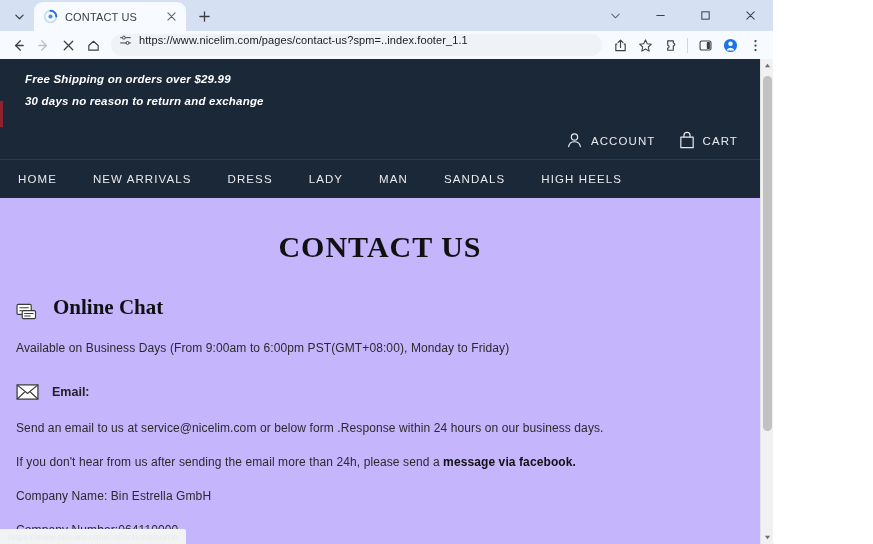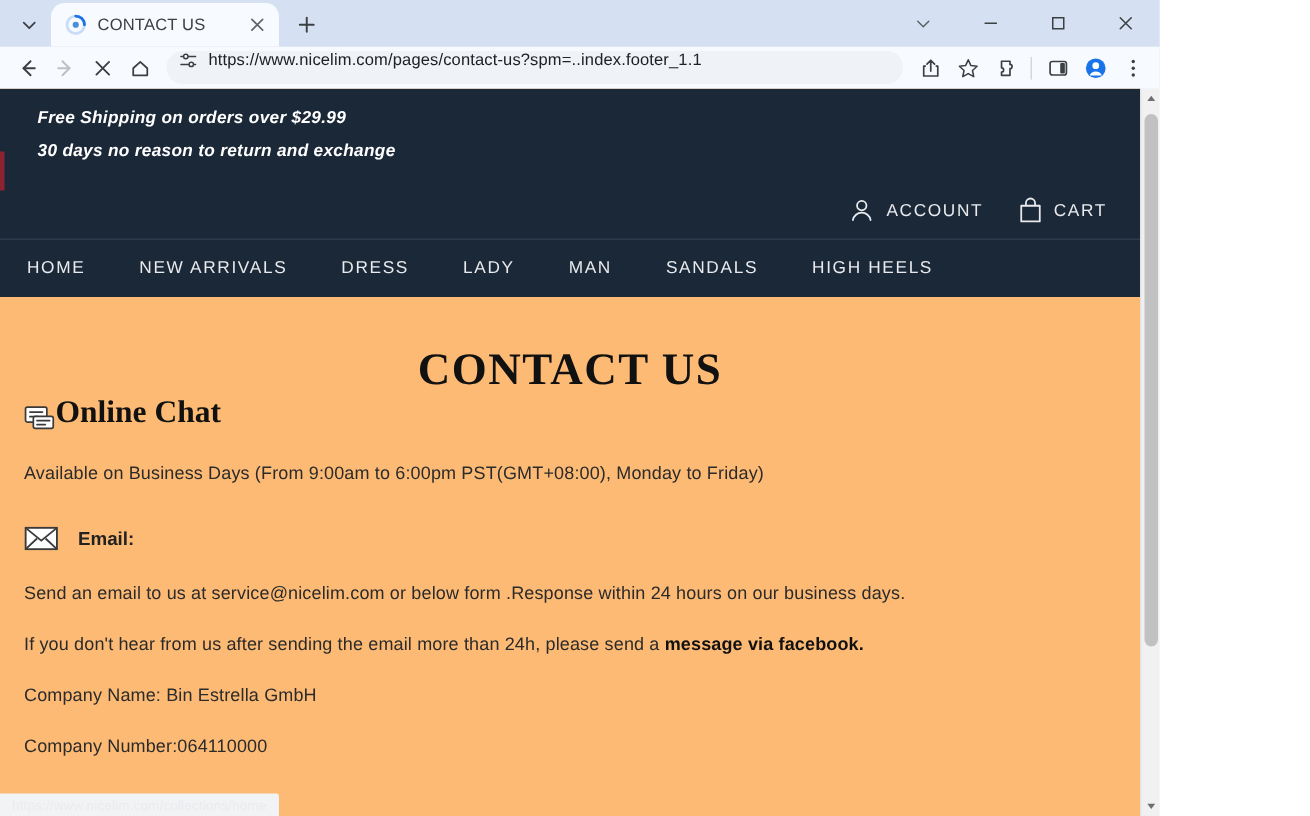--- a/index.html
+++ b/index.html
@@ -51,21 +51,21 @@
   .omnibox { flex: 1 1 auto; height: 22px; background: #eff2f6; border-radius: 11px;
              display: flex; padding: 0 10px 0 8px; gap: 7px;
              margin: 0 5px; min-width: 0; }
   .omni-text { font-size: 11px; color: #202124; white-space: nowrap;
                overflow: hidden; text-overflow: ellipsis; letter-spacing: .1px; }
   .tb-sep { width: 1px; height: 15px; background: #d3d7dc; margin: 0 4px; flex: 0 0 auto; }
 
   
   .viewport { flex: 1 1 auto; position: relative; background: #ffffff;
               display: flex; overflow: hidden; }
-  .page { flex: 1 1 auto; position: relative; overflow: hidden; background: #fdba74; }
+  .page { flex: 1 1 auto; position: relative; overflow: hidden; background: #c4b5fd; }
 
   
   .site-top { background: #1b2838; position: relative; }
   .accent-stripe { position: absolute; left: 0; top: 42px; width: 3px; height: 26px;
                    background: #8e2230; }
   .promo { padding: 9px 0 10px 25px; }
   .promo-line { color: #ffffff; font-size: 11.5px; font-style: italic;
                 font-weight: bold; line-height: 22px; letter-spacing: .2px; }
 
   .acct-row { height: 37px; display: flex; align-items: center; justify-content: flex-end;
@@ -78,21 +78,21 @@
              gap: 0; }
   .nav-item { color: #e8eaed; font-size: 11.5px; letter-spacing: 1.1px;
               padding: 0 18px; white-space: nowrap; }
 
   
   .content { padding: 0 16px; }
   .page-title { text-align: center; font-family: "Liberation Serif", serif;
                 font-size: 30px; color: #111111; letter-spacing: 1px;
                 padding: 32px 0 0 0; }
 
-  .sec-head { display: flex; align-items: flex-end; gap: 0; }
+  .sec-head { display: flex; align-items: flex-end; gap: 16px; margin-top: 33px; }
   .sec-head-title { font-family: "Liberation Serif", serif; font-size: 21px;
                     font-weight: bold; color: #111; line-height: 1; }
   .sec-sub-title { font-size: 12.5px; font-weight: bold; color: #222;
                    line-height: 1; padding-bottom: 2px; }
 
   .ico-chat { width: 21px; height: 18px; flex: 0 0 auto; position: relative; top: 3px; }
   .ico-mail { width: 24px; height: 18px; flex: 0 0 auto; position: relative; top: 1px; }
 
   .para { font-size: 12px; color: #2b2b2b; line-height: 1; margin-top: 22px;
           letter-spacing: .1px; }

